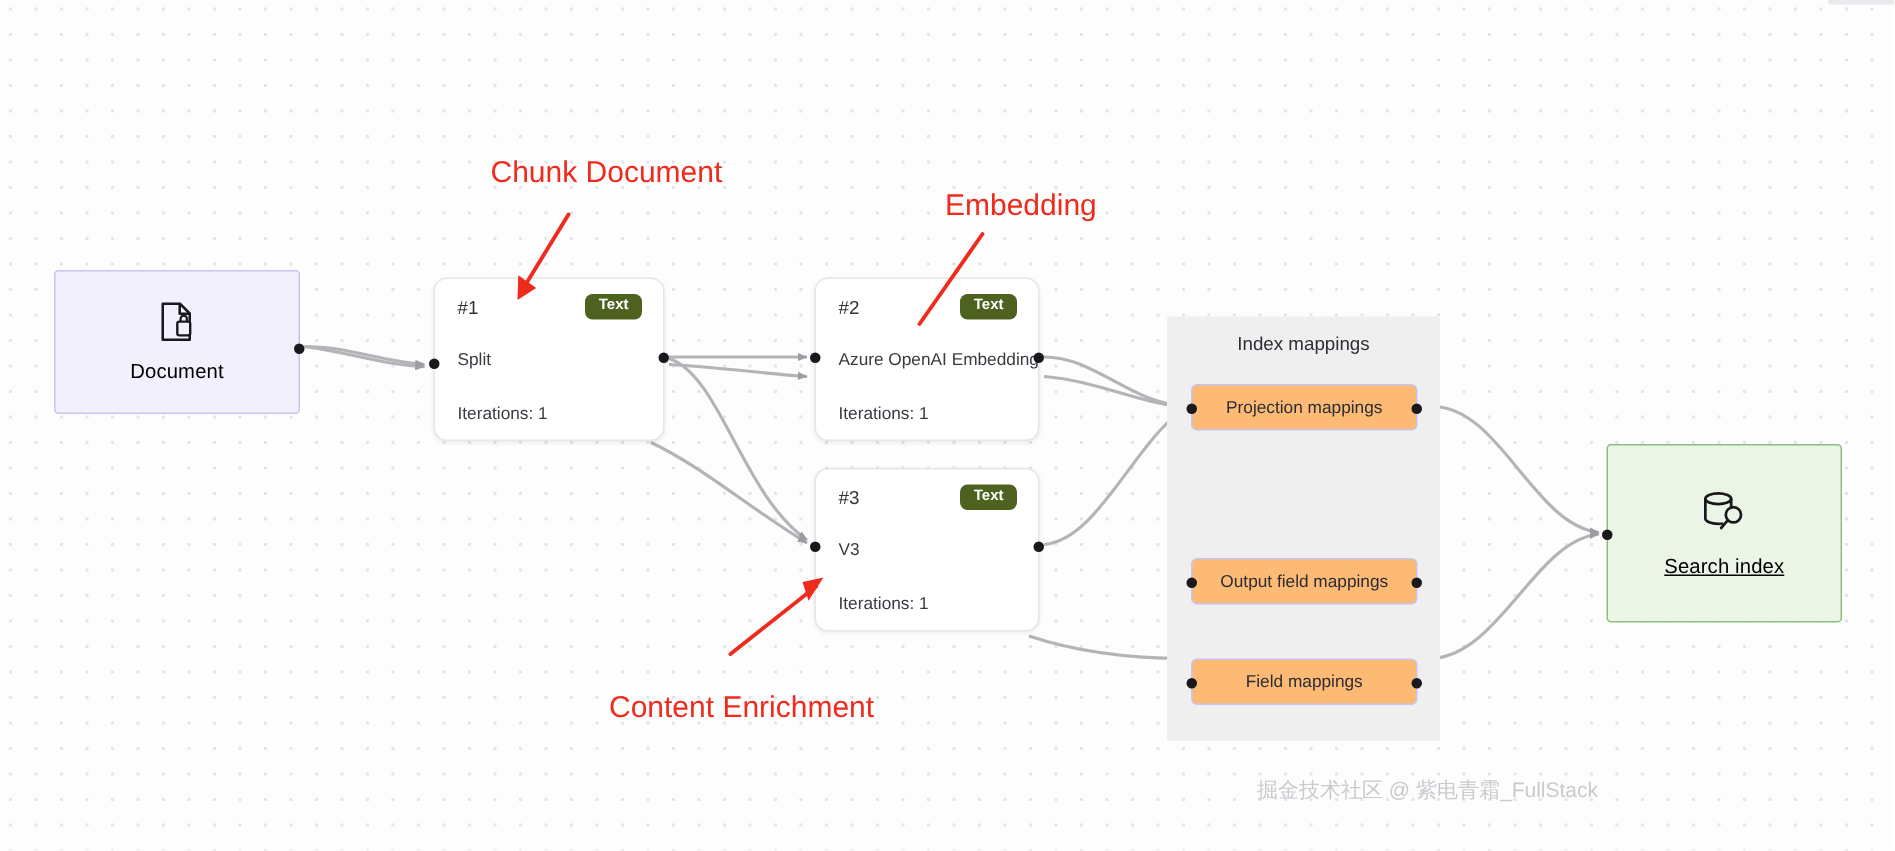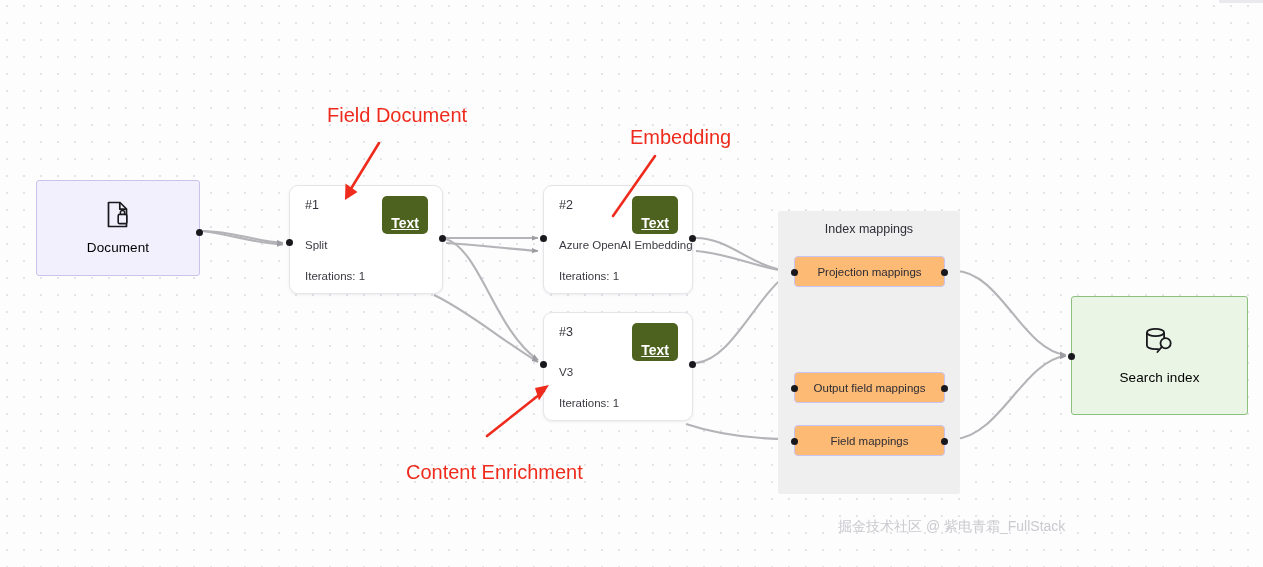--- a/index.html
+++ b/index.html
@@ -52,24 +52,25 @@
     left: 36px;
     top: 180px;
     width: 164px;
     height: 96px;
     background: #f2f0fc;
     border: 1px solid #c9c4ee;
   }
   #node-search-index {
     left: 1071px;
     top: 296px;
-    width: 177px;
+    width: 157px;
     height: 119px;
     background: #eaf5e6;
     border: 1px solid #8cc07f;
+    text-decoration: underline;
   }
   #node-search-index .ep-label {
     font-size: 13.5px;
   }
   
   .skill-card {
     background: #ffffff;
     border: 1px solid #e6e6ea;
     border-radius: 9px;
     box-shadow: 0 1px 3px rgba(20,20,40,0.07);
@@ -84,32 +85,31 @@
     align-items: flex-start;
     justify-content: space-between;
   }
   .skill-num {
     font-size: 12.5px;
     color: #33333b;
   }
   .badge-text {
     background: #4e6220;
     color: #ffffff;
-    font-size: 14px;
+    font-size: 10px;
     font-weight: bold;
     border-radius: 5px;
-    padding: 20px 9px 4px 9px;
+    padding: 3px 9px 4px 9px;
     line-height: 1;
     margin-top: -2px;
-    text-decoration: underline;
   }
   .skill-sub {
     font-size: 11.5px;
     color: #3a3a42;
-    margin-top: 5px;
+    margin-top: 21px;
     white-space: nowrap;
   }
   .skill-iter {
     position: absolute;
     left: 15px;
     bottom: 11px;
     font-size: 11.5px;
     color: #3a3a42;
   }
   
@@ -274,21 +274,21 @@
       <span class="port" style="left:-4px; top:12px;"></span>
       <span class="port" style="right:-4px; top:12px;"></span>
     </div>
 
     <div class="mapping-box" style="top:129px;margin-top:32px;">
       <span>Output field mappings</span>
       <span class="port" style="left:-4px; top:12px;"></span>
       <span class="port" style="right:-4px; top:12px;"></span>
     </div>
 
-    <div class="mapping-box" style="top:214px;">
+    <div class="mapping-box" style="top:228px;">
       <span>Field mappings</span>
       <span class="port" style="left:-4px; top:12px;"></span>
       <span class="port" style="right:-4px; top:12px;"></span>
     </div>
   </div>
 
   <div class="node endpoint-node" id="node-search-index">
     <span class="ep-icon">
       <svg width="34" height="32" viewBox="0 0 34 32">
         <ellipse cx="12.5" cy="6.5" rx="8.6" ry="3.6" fill="none" stroke="#18181d" stroke-width="1.8"></ellipse>
@@ -312,19 +312,19 @@
     <g>
       <path d="M655,156 L613,216" stroke="#ee2b1c" stroke-width="2.6" stroke-linecap="round" fill="none"></path>
     </g>
 
     <g>
       <path d="M487,436 L544,391" stroke="#ee2b1c" stroke-width="2.6" stroke-linecap="round" fill="none"></path>
       <path d="M549,385 L539,400.5 L535,388 z" fill="#ee2b1c"></path>
     </g>
   </svg>
 
-  <div class="annot" id="annot-chunk">Field Document</div>
+  <div class="annot" id="annot-chunk">Chunk Document</div>
   <div class="annot" id="annot-embedding">Embedding</div>
   <div class="annot" id="annot-content">Content Enrichment</div>
 
   <div id="watermark">掘金技术社区 @ 紫电青霜_FullStack</div>
 
 </div>
 
 </body></html>

